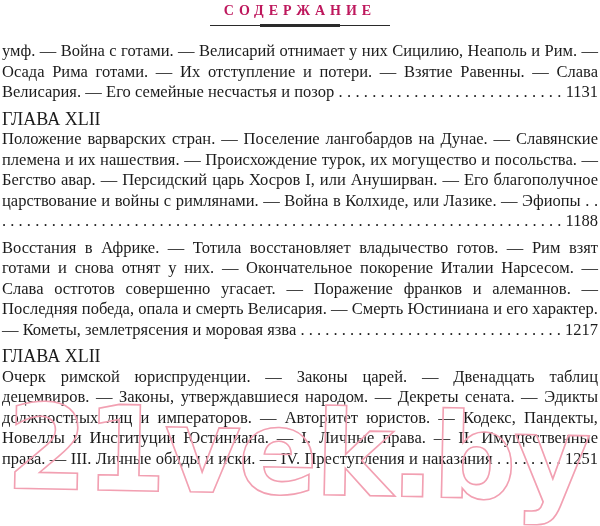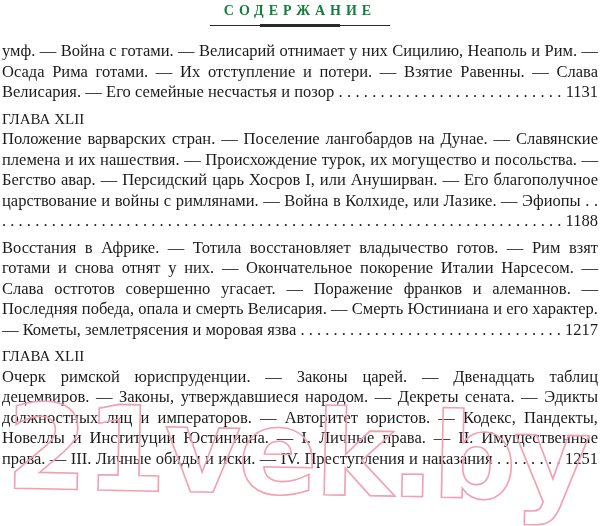--- a/index.html
+++ b/index.html
@@ -18,21 +18,21 @@
   .page {
     padding: 0 2px;
     position: relative;
   }
   .page-title {
     margin: 3px 0 0 0;
     text-align: center;
     font-size: 14px;
     font-weight: bold;
     letter-spacing: 5px;
-    color: #15803d;
+    color: #be185d;
   }
   .rule {
     position: relative;
     width: 180px;
     height: 7px;
     margin: 3px auto 12px auto;
   }
   .rule::before {
     content: "";
     position: absolute;
@@ -52,21 +52,21 @@
   }
   .toc {
     font-size: 16.5px;
     line-height: 20.5px;
   }
   .toc-section { margin-top: 6px; }
   .toc-section:first-child { margin-top: 0; }
   .toc-section.final { margin-top: 13px; }
   .chapter-heading {
     margin: 0;
-    font-size: 15px;
+    font-size: 18px;
     font-weight: normal;
     line-height: 20.5px;
   }
   .entry {
     margin: 0;
     text-align: justify;
     text-align-last: justify;
   }
   .entry .dots {
     white-space: normal;

